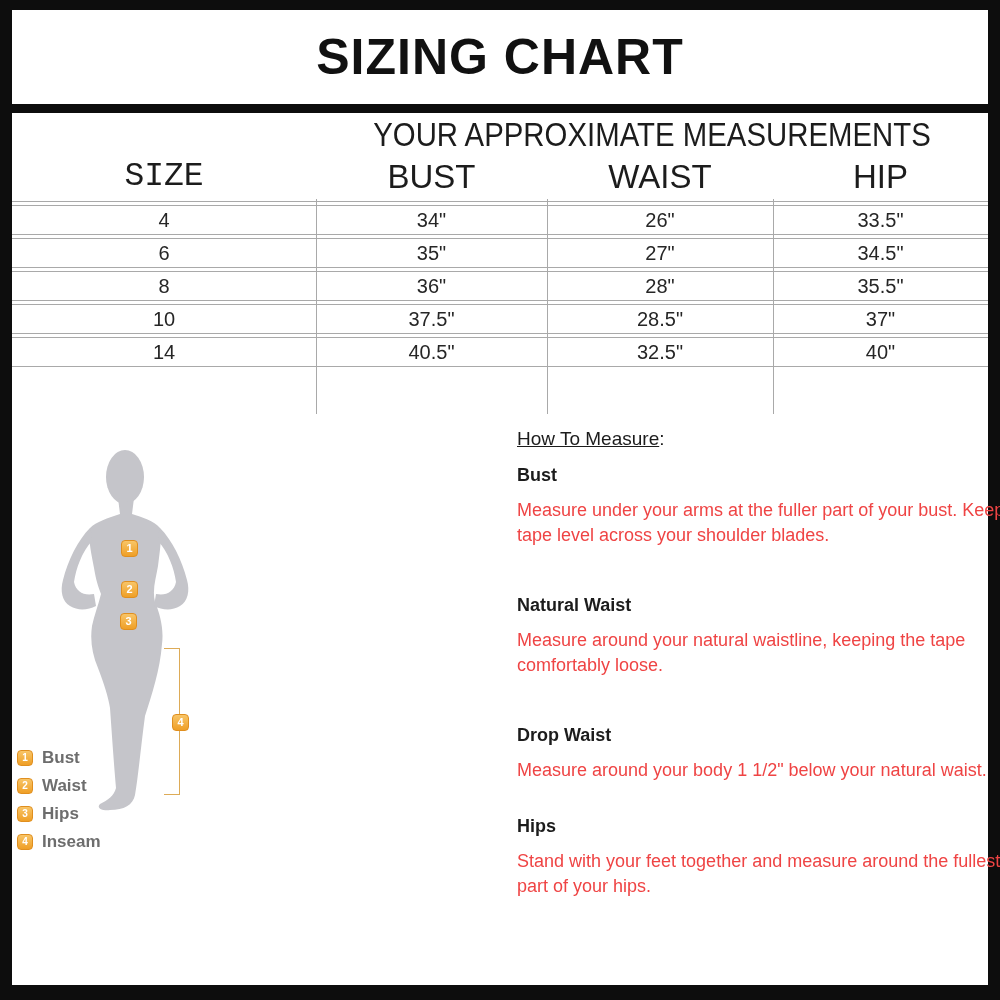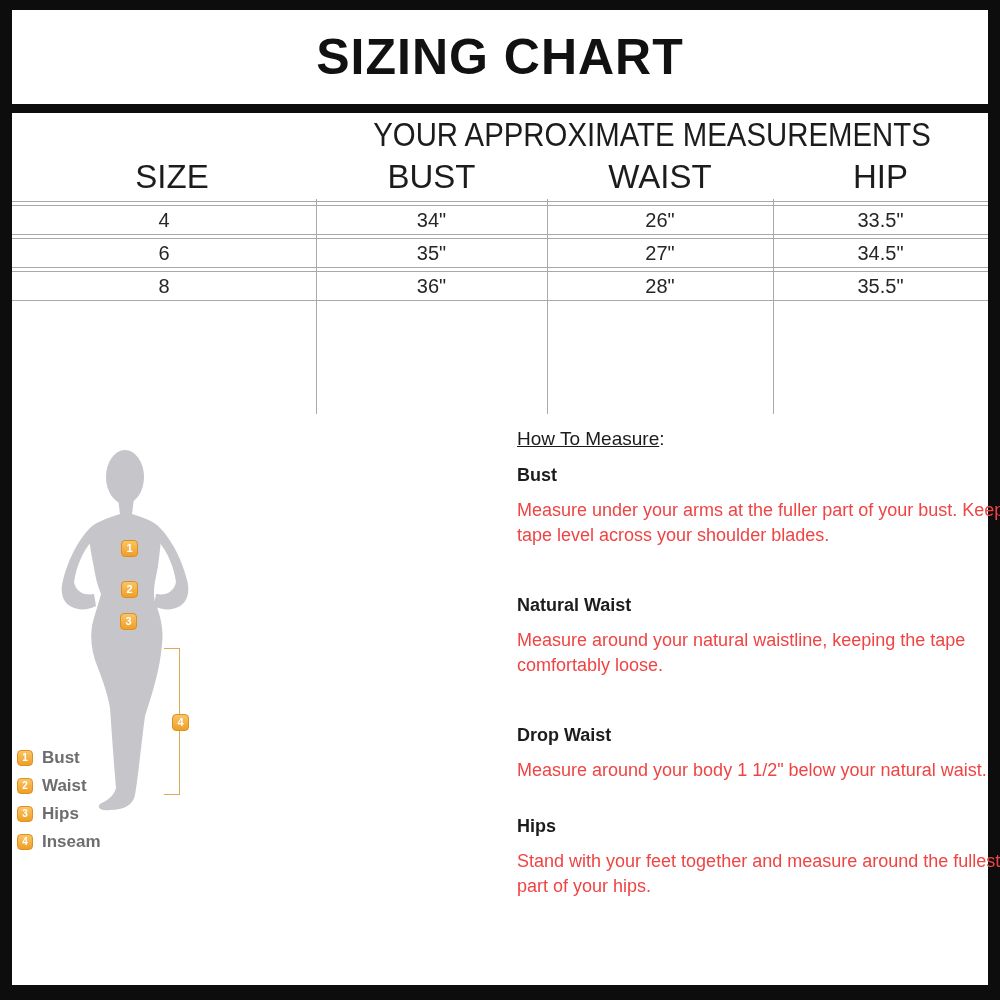--- a/index.html
+++ b/index.html
@@ -25,21 +25,21 @@
 
   #group-header {
     position:absolute; left:316px; top:118px; width:672px; height:34px;
     line-height:34px; text-align:center; font-size:33px; color:#1c1c1c;
     transform:scaleX(0.89); transform-origin:50% 50%; white-space:nowrap;
   }
   .col-header {
     position:absolute; top:156px; height:42px; line-height:42px;
     text-align:center; font-size:33px; color:#1c1c1c;
   }
-  #hdr-size  { left:20px;  width:304px; }
+  #hdr-size  { left:12px;  width:304px;font-family:Liberation Mono, monospace; }
   #hdr-bust  { left:316px; width:231px; }
   #hdr-waist { left:547px; width:226px; }
   #hdr-hip   { left:773px; width:215px; }
 
   #header-rule {
     position:absolute; left:12px; top:201px; width:976px; height:1px;
     background:#a9a9a9;
   }
   .v-line {
     position:absolute; top:199px; width:1px; height:215px; background:#a9a9a9;
@@ -147,20 +147,32 @@
         <td>6</td>
         <td>35"</td>
         <td>27"</td>
         <td>34.5"</td>
       </tr>
       <tr>
         <td>8</td>
         <td>36"</td>
         <td>28"</td>
         <td>35.5"</td>
+      </tr>
+      <tr>
+        <td>10</td>
+        <td>37.5"</td>
+        <td>28.5"</td>
+        <td>37"</td>
+      </tr>
+      <tr>
+        <td>14</td>
+        <td>40.5"</td>
+        <td>32.5"</td>
+        <td>40"</td>
       </tr>
     </tbody>
   </table>
 
   <div id="figure-wrap">
     <svg width="160" height="370" viewBox="0 0 160 370">
       <g fill="#c5c5ca">
         <ellipse cx="77" cy="33" rx="19" ry="27"></ellipse>
 
         <path d="M 70 54 L 72 70

